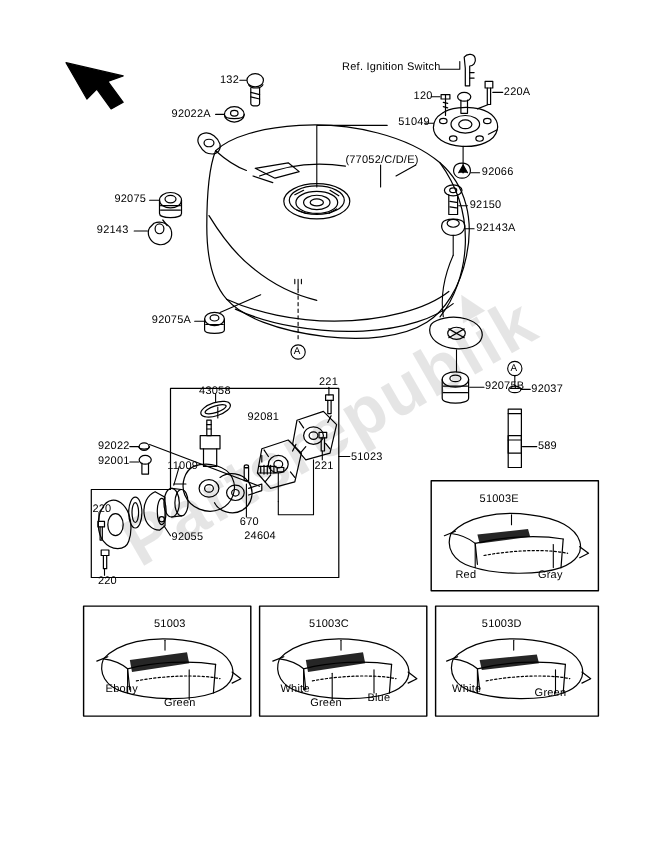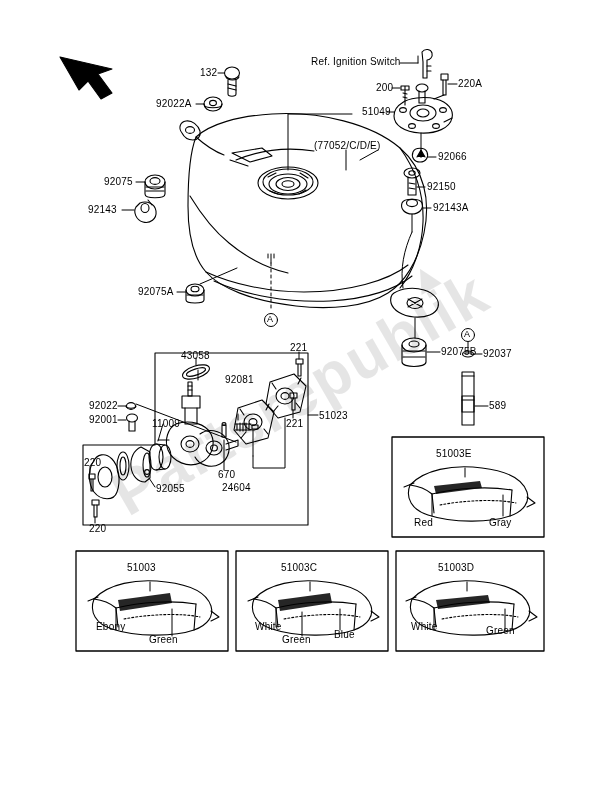--- a/index.html
+++ b/index.html
@@ -399,21 +399,21 @@
       <path d="M436 600 L488 595 L490 603 L438 609 Z" opacity="0.85"></path>
     </g>
   </svg>
 
   <div class="wm">Partsrepublik</div>
   <div class="wm2">▲</div>
 
   <div class="lbl" style="left:200px;top:68px">132</div>
   <div class="lbl" style="left:156px;top:99px">92022A</div>
   <div class="lbl" style="left:311px;top:57px">Ref. Ignition Switch</div>
-  <div class="lbl" style="left:376px;top:83px">200</div>
+  <div class="lbl" style="left:376px;top:83px">120</div>
   <div class="lbl" style="left:458px;top:79px">220A</div>
   <div class="lbl" style="left:362px;top:107px">51049</div>
   <div class="lbl" style="left:438px;top:152px">92066</div>
   <div class="lbl" style="left:427px;top:182px">92150</div>
   <div class="lbl" style="left:433px;top:203px">92143A</div>
 
   <div class="lbl" style="left:314px;top:141px">(77052/C/D/E)</div>
   <div class="lbl" style="left:104px;top:177px">92075</div>
   <div class="lbl" style="left:88px;top:205px">92143</div>
   <div class="lbl" style="left:138px;top:287px">92075A</div>
@@ -434,21 +434,21 @@
   <div class="lbl" style="left:156px;top:484px">92055</div>
   <div class="lbl" style="left:218px;top:470px">670</div>
   <div class="lbl" style="left:222px;top:483px">24604</div>
   <div class="lbl" style="left:84px;top:458px">220</div>
   <div class="lbl" style="left:89px;top:524px">220</div>
 
   <div class="lbl clr" style="left:436px;top:449px">51003E</div>
   <div class="lbl clr" style="left:414px;top:518px">Red</div>
   <div class="lbl clr" style="left:489px;top:518px">Gray</div>
 
-  <div class="lbl clr" style="left:127px;top:563px">51003</div>
+  <div class="lbl clr" style="left:140px;top:563px">51003</div>
   <div class="lbl clr" style="left:96px;top:622px">Ebony</div>
   <div class="lbl clr" style="left:149px;top:635px">Green</div>
 
   <div class="lbl clr" style="left:281px;top:563px">51003C</div>
   <div class="lbl clr" style="left:255px;top:622px">White</div>
   <div class="lbl clr" style="left:282px;top:635px">Green</div>
   <div class="lbl clr" style="left:334px;top:630px">Blue</div>
 
   <div class="lbl clr" style="left:438px;top:563px">51003D</div>
   <div class="lbl clr" style="left:411px;top:622px">White</div>

